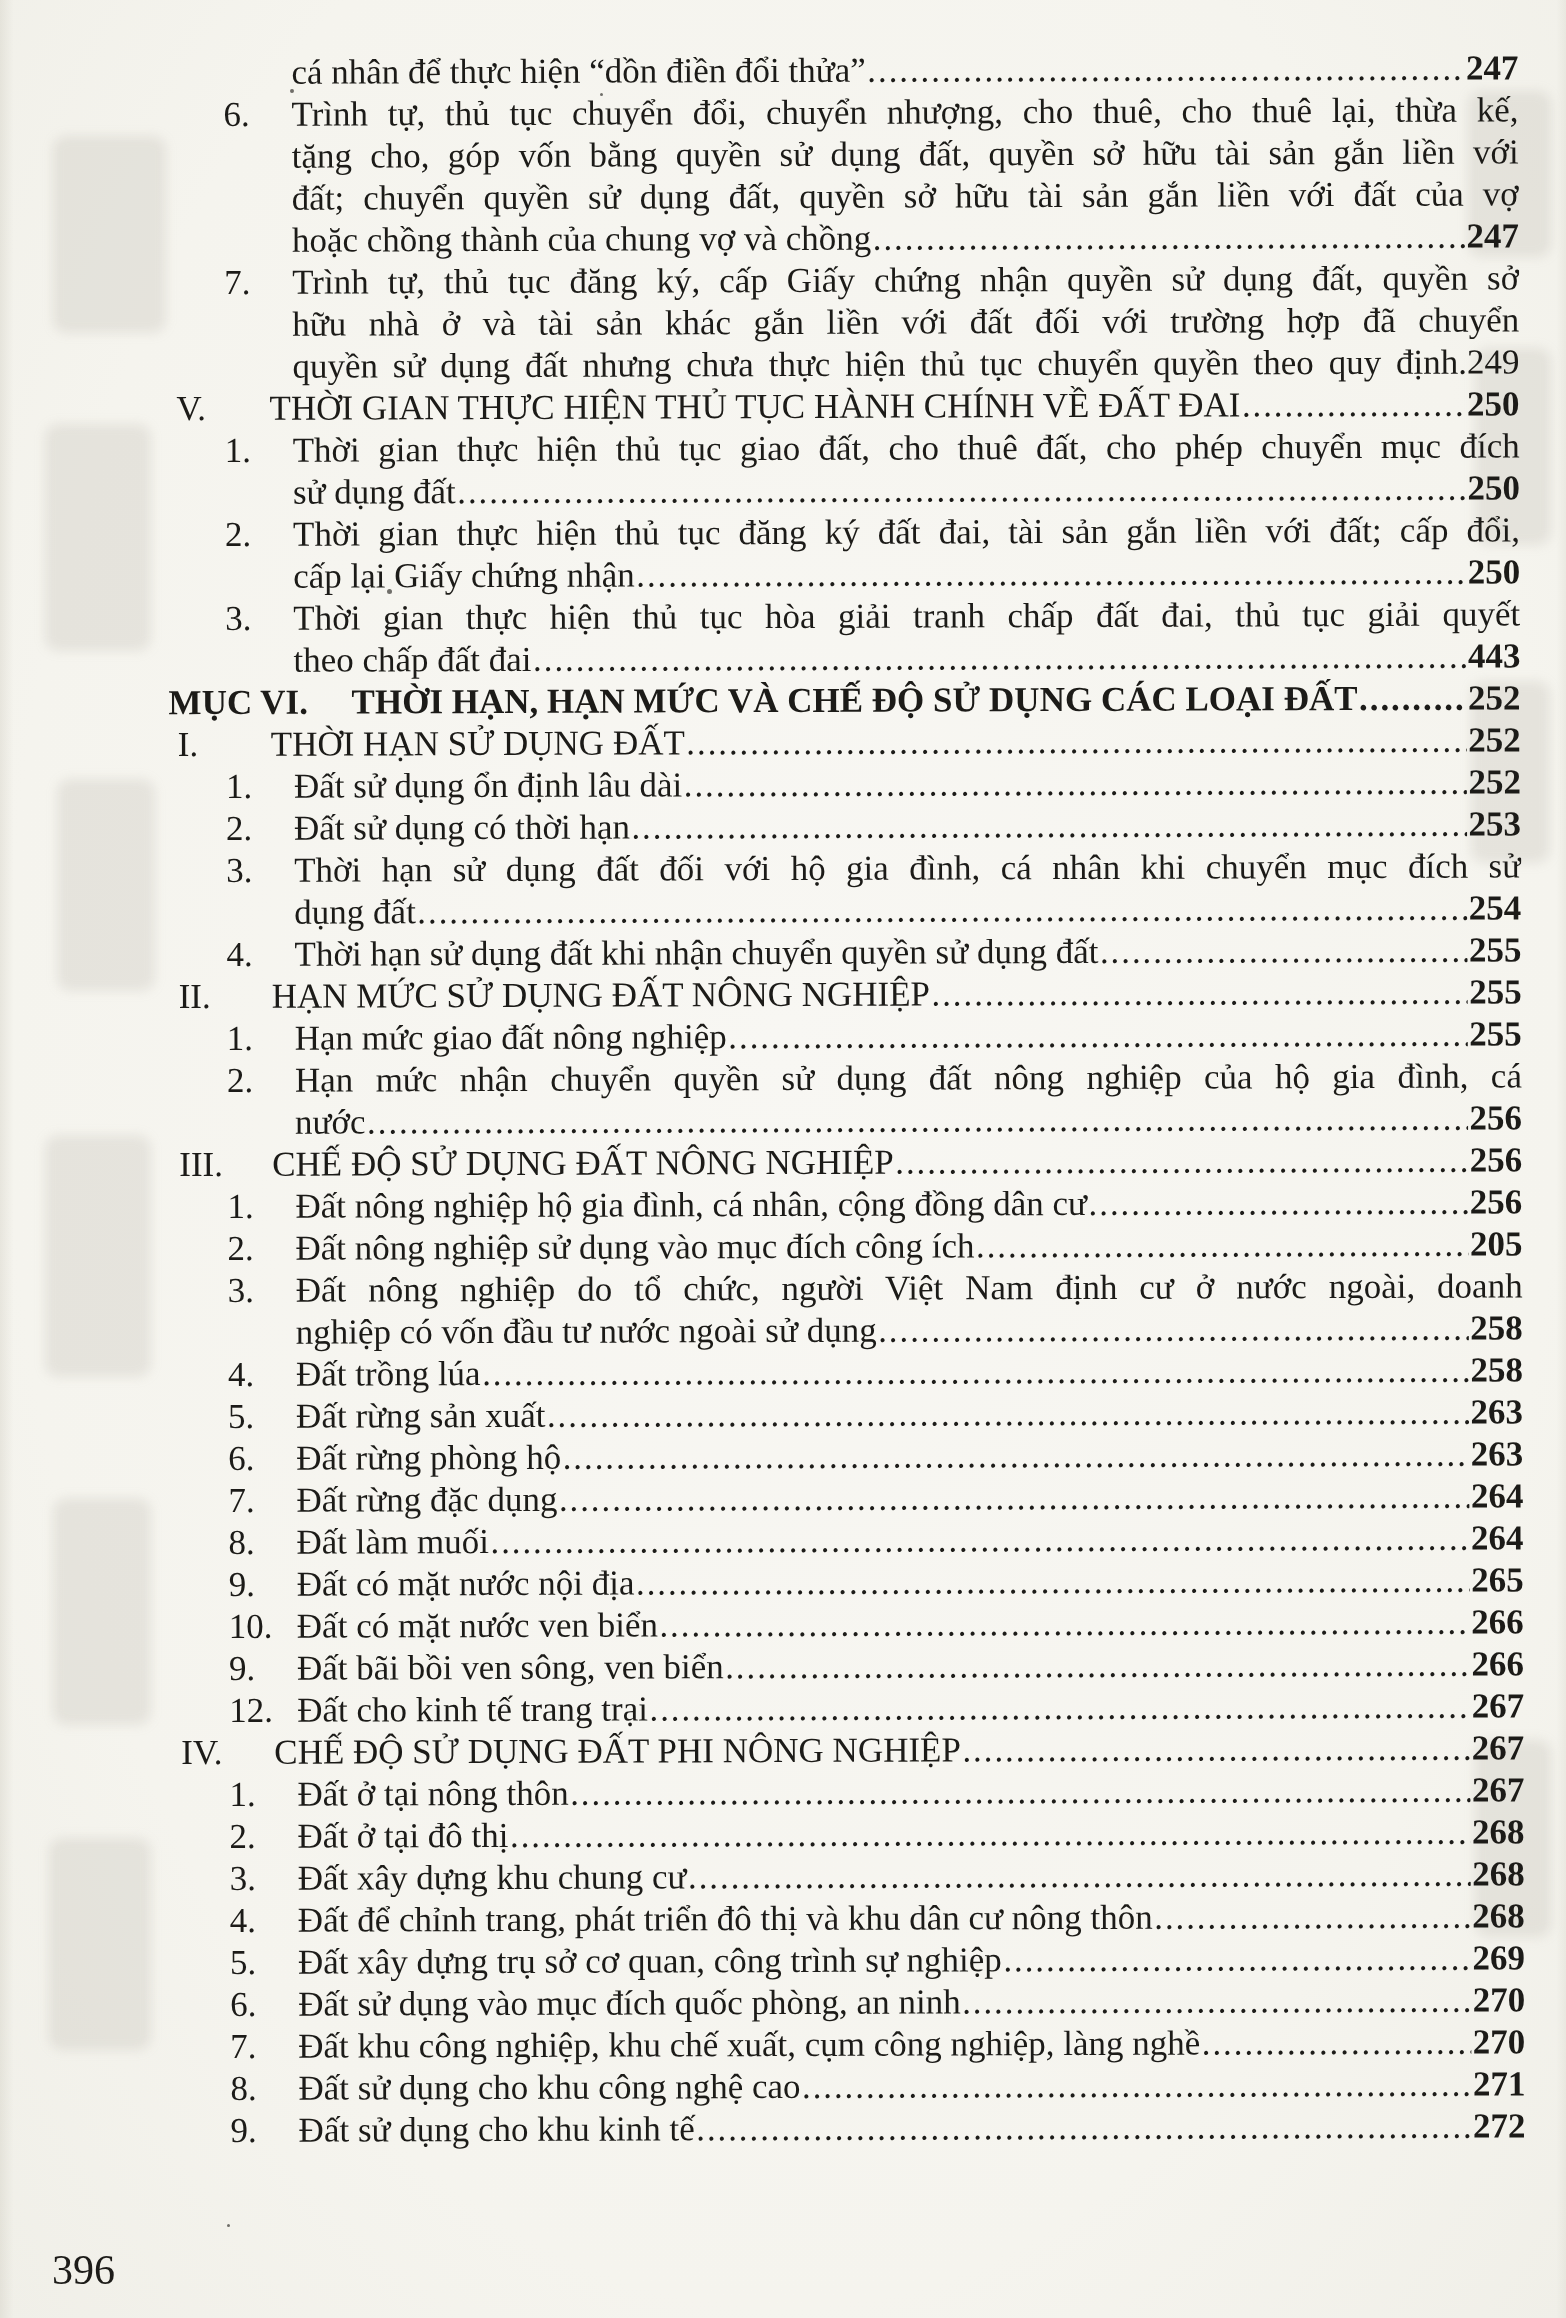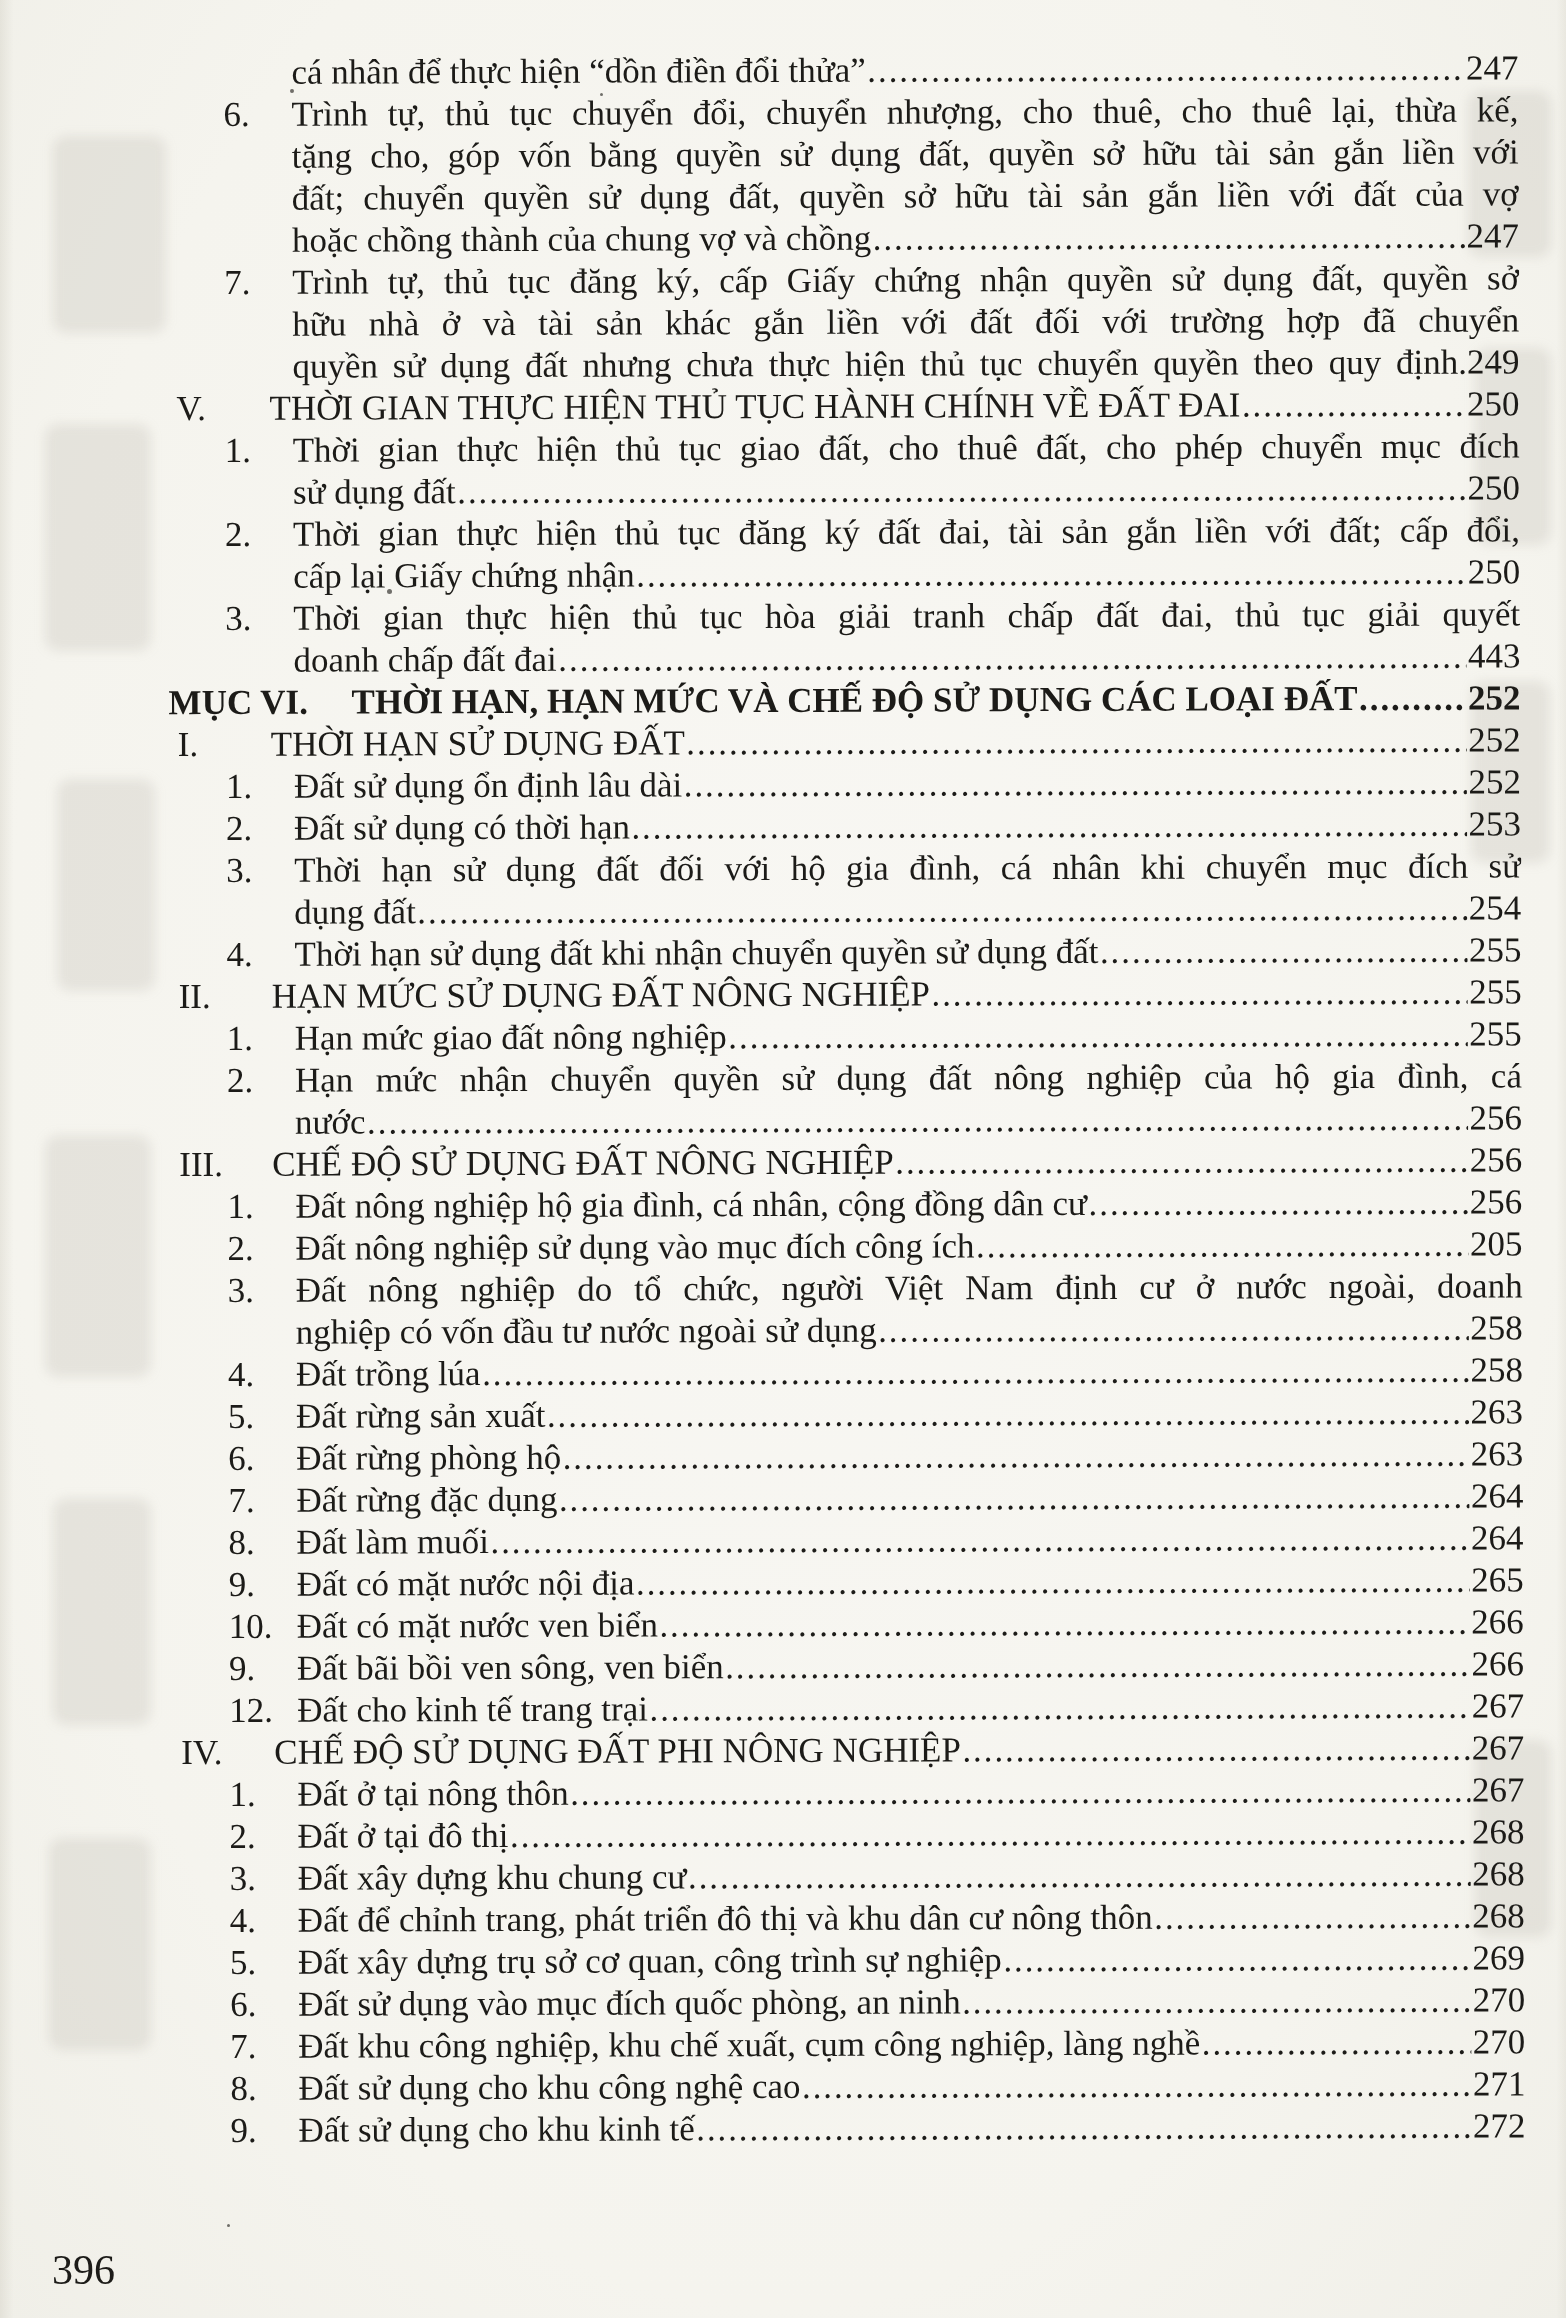--- a/index.html
+++ b/index.html
@@ -36,21 +36,21 @@
   .entry .body{flex:1 1 auto;margin-right:45px;min-width:0;}
   .line{height:42px;overflow:hidden;}
   .line.mid{text-align:justify;text-align-last:justify;}
   .line.last{display:flex;align-items:baseline;}
   .line.last .txt{white-space:nowrap;flex:0 0 auto;}
   .line.last .dots{flex:1 1 auto;overflow:hidden;white-space:nowrap;margin:0 1.5px;}
   .line.last .dots::after{
     content:"....................................................................................................................................................................................................................................................................";
     letter-spacing:1.9px;
   }
-  .line.last .pg{flex:0 0 auto;white-space:nowrap;}
+  .line.last .pg{flex:0 0 auto;white-space:nowrap;font-weight:bold;}
   .line.mid .pg-run{white-space:nowrap;}
   .footer{
     position:absolute;left:52px;top:2248px;
     font-size:42px;line-height:45px;
   }
   
   .smudge{
     position:absolute;
     background:rgba(150,145,128,.16);
     filter:blur(5.3px);
@@ -146,21 +146,21 @@
             <span class="dots"></span>
             <span class="pg">250</span>
           </div>
         </div>
       </div>
       <div class="entry item">
         <span class="label">3.</span>
         <div class="body">
           <div class="line mid">Thời gian thực hiện thủ tục hòa giải tranh chấp đất đai, thủ tục giải quyết</div>
           <div class="line last">
-            <span class="txt">doanh chấp đất đai</span>
+            <span class="txt">theo chấp đất đai</span>
             <span class="dots"></span>
             <span class="pg">443</span>
           </div>
         </div>
       </div>
       <div class="entry chapter">
         <span class="label">MỤC VI.</span>
         <div class="body">
           <div class="line last">
             <span class="txt">THỜI HẠN, HẠN MỨC VÀ CHẾ ĐỘ SỬ DỤNG CÁC LOẠI ĐẤT</span>

